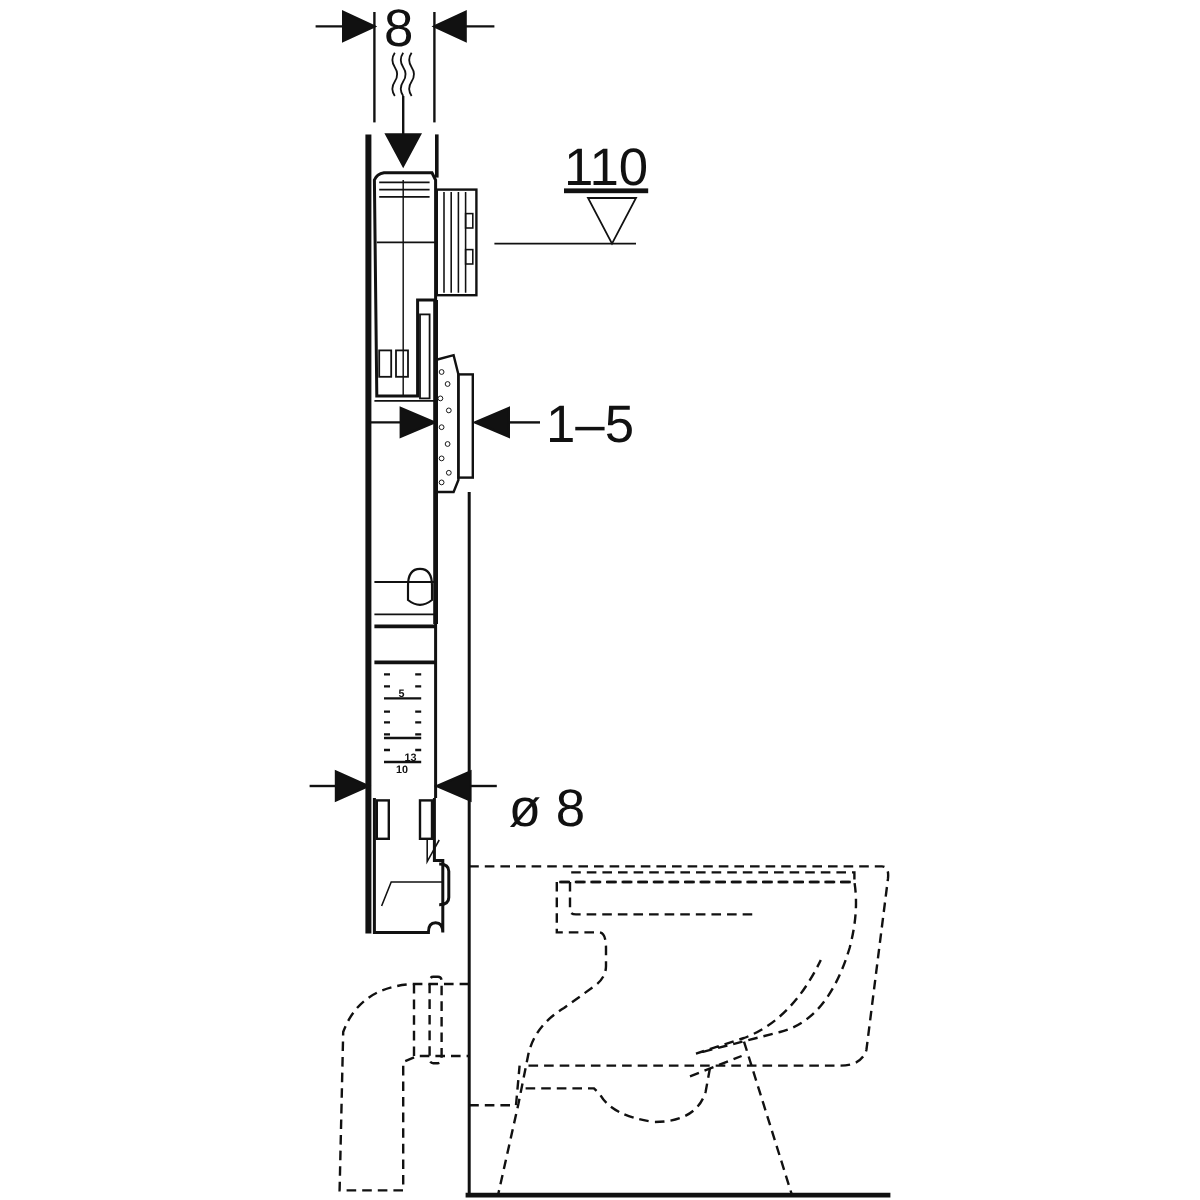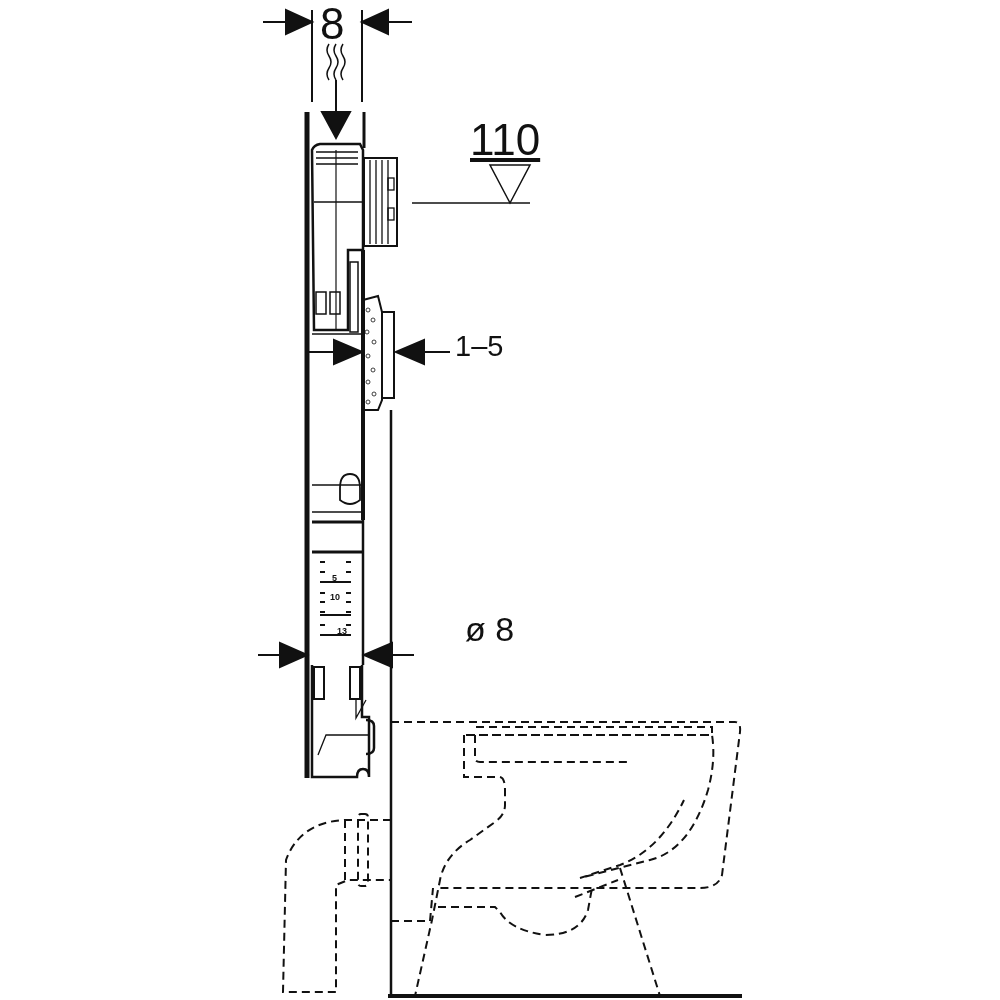--- a/index.html
+++ b/index.html
@@ -1,22 +1,22 @@
 <!DOCTYPE html>
 <html><head>
 <meta charset="utf-8">
 <style>
   html,body{margin:0;padding:0;background:#ffffff;}
   body{width:1000px;height:1000px;overflow:hidden;position:relative;font-family:"Liberation Sans",sans-serif;}
   svg{position:absolute;left:0;top:0;}
   .lbl{position:absolute;color:#111;font-family:"Liberation Sans",sans-serif;line-height:1;white-space:nowrap;}
   #dim-top{left:320px;top:2px;font-size:44px;}
   #dim-level{left:470px;top:118px;font-size:44px;text-decoration:underline;}
-  #dim-plate{left:455px;top:332px;font-size:29px;}
-  #dim-pipe{left:424px;top:612px;font-size:34px;margin-left:41px;}
+  #dim-plate{left:455px;top:332px;font-size:44px;}
+  #dim-pipe{left:424px;top:652px;font-size:44px;}
   .scale{position:absolute;font-size:9px;font-weight:bold;color:#111;font-family:"Liberation Sans",sans-serif;}
 </style>
 </head>
 <body>
 
 <svg width="1000" height="1000" viewBox="0 0 1000 1000">
   <g stroke="#111" fill="none" stroke-width="2">
 
     <g>
       <line x1="312" y1="10" x2="312" y2="102"></line>
@@ -134,14 +134,14 @@
     </g>
   </g>
 </svg>
 
 <div class="lbl" id="dim-top">8</div>
 <div class="lbl" id="dim-level">110</div>
 <div class="lbl" id="dim-plate">1–5</div>
 <div class="lbl" id="dim-pipe">ø 8</div>
 
 <div class="scale" style="left:332px;top:573px;">5</div>
-<div class="scale" style="left:330px;top:592px;text-align:center;">10</div>
+<div class="scale" style="left:330px;top:636px;text-align:center;">10</div>
 <div class="scale" style="left:337px;top:626px;">13</div>
 
 </body></html>

